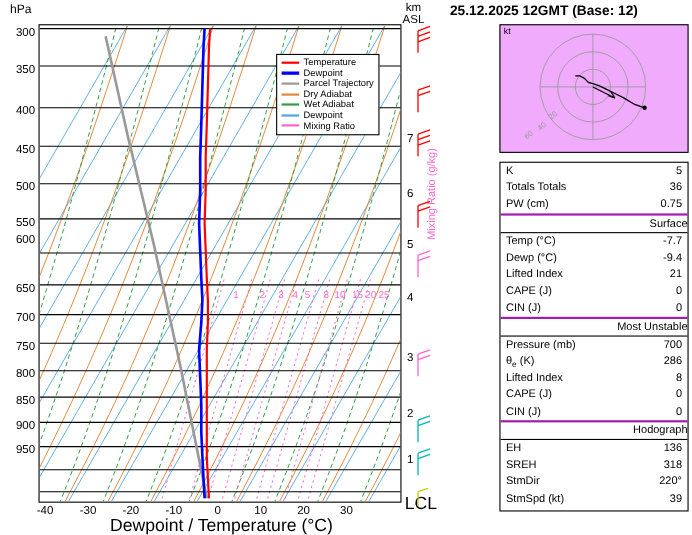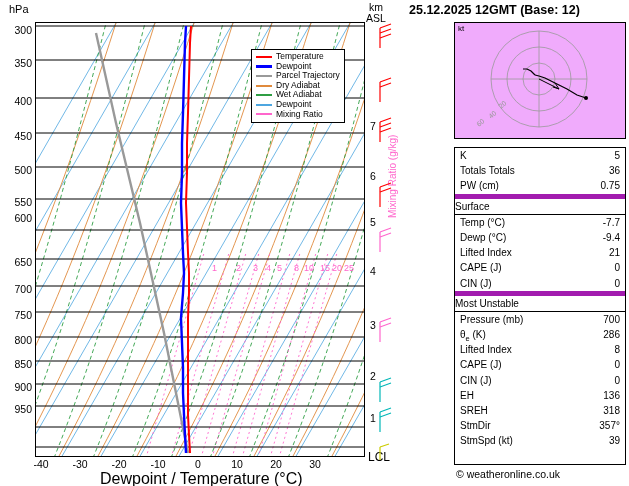--- a/index.html
+++ b/index.html
@@ -12,42 +12,42 @@
   #station-title{position:absolute;left:52px;top:3px;font-size:12.5px;color:#000;font-weight:bold;letter-spacing:0px;}
   #km-label{position:absolute;left:366px;top:2px;font-size:10.5px;color:#000;text-align:center;line-height:11px;}
 
   #plot{position:absolute;left:35px;top:22px;width:330px;height:435px;border:1px solid #000;box-sizing:border-box;overflow:hidden;background:#fff;}
   #plot svg{position:absolute;left:0;top:0;}
 
   .ytick{position:absolute;right:368px;font-size:10.5px;color:#000;text-align:right;width:30px;}
   .xtick{position:absolute;font-size:10.5px;color:#000;text-align:center;width:34px;}
   #xaxis-label{position:absolute;left:100px;top:470px;font-size:16px;color:#000;}
   .kmtick{position:absolute;left:370px;font-size:10.5px;color:#000;}
-  #lcl-label{position:absolute;left:368px;top:450px;font-size:12px;color:#000;}
+  #lcl-label{position:absolute;left:368px;top:450px;font-size:16px;color:#000;}
 
   #mixing-ratio-label{position:absolute;left:387px;top:218px;font-size:10px;color:#ff66cc;transform:rotate(-90deg);transform-origin:left top;white-space:nowrap;}
 
   
   #legend{position:absolute;left:215px;top:26px;background:#fff;border:1px solid #000;padding:2px 4px 3px 4px;font-size:8.5px;line-height:9.6px;}
   #legend .row{display:flex;align-items:center;height:9.6px;}
   #legend .swatch{width:16px;height:2px;margin-right:4px;flex:0 0 16px;}
   #legend .txt{color:#000;white-space:nowrap;}
 
   
   #right{position:absolute;left:404px;top:0;width:225px;height:486px;}
   #date-title{position:absolute;left:5px;top:3px;font-size:12.5px;color:#000;font-weight:bold;}
 
   #hodo-box{position:absolute;left:50px;top:22px;width:170px;height:115px;border:1px solid #000;background:#f0abfc;}
   #hodo-box .kt{position:absolute;left:3px;top:1px;font-size:8px;color:#000;}
 
   #table-box{position:absolute;left:50px;top:147px;width:170px;height:316px;border:1px solid #000;background:#fff;font-size:10px;color:#000;}
   .trow{display:flex;justify-content:space-between;padding:0 5px;height:15.2px;line-height:15.2px;}
   .trow .k{white-space:nowrap;}
   .trow .v{white-space:nowrap;}
-  .thead{text-align:left;height:15.2px;line-height:15.2px;border-top:5px solid #a21caf;border-bottom:1px solid #000;}
+  .thead{text-align:right;height:15.2px;line-height:15.2px;border-top:2px solid #a21caf;border-bottom:1px solid #000;}
   #credit{position:absolute;left:52px;top:468px;font-size:10.5px;color:#000;}
   sub{font-size:7.5px;}
 </style>
 </head>
 <body>
 
 <div class="root">
 
   <div id="skewt-panel">
 
@@ -350,34 +350,34 @@
       </div>
       <div class="trow">
         <span class="k">CAPE (J)</span>
         <span class="v">0</span>
       </div>
       <div class="trow">
         <span class="k">CIN (J)</span>
         <span class="v">0</span>
       </div>
 
+      <div class="thead">Hodograph</div>
 
       <div class="trow">
         <span class="k">EH</span>
         <span class="v">136</span>
       </div>
       <div class="trow">
         <span class="k">SREH</span>
         <span class="v">318</span>
       </div>
       <div class="trow">
         <span class="k">StmDir</span>
-        <span class="v">357°</span>
+        <span class="v">220°</span>
       </div>
       <div class="trow">
         <span class="k">StmSpd (kt)</span>
         <span class="v">39</span>
       </div>
     </div>
 
-    <div id="credit">© weatheronline.co.uk</div>
   </div>
 </div>
 
 </body></html>

